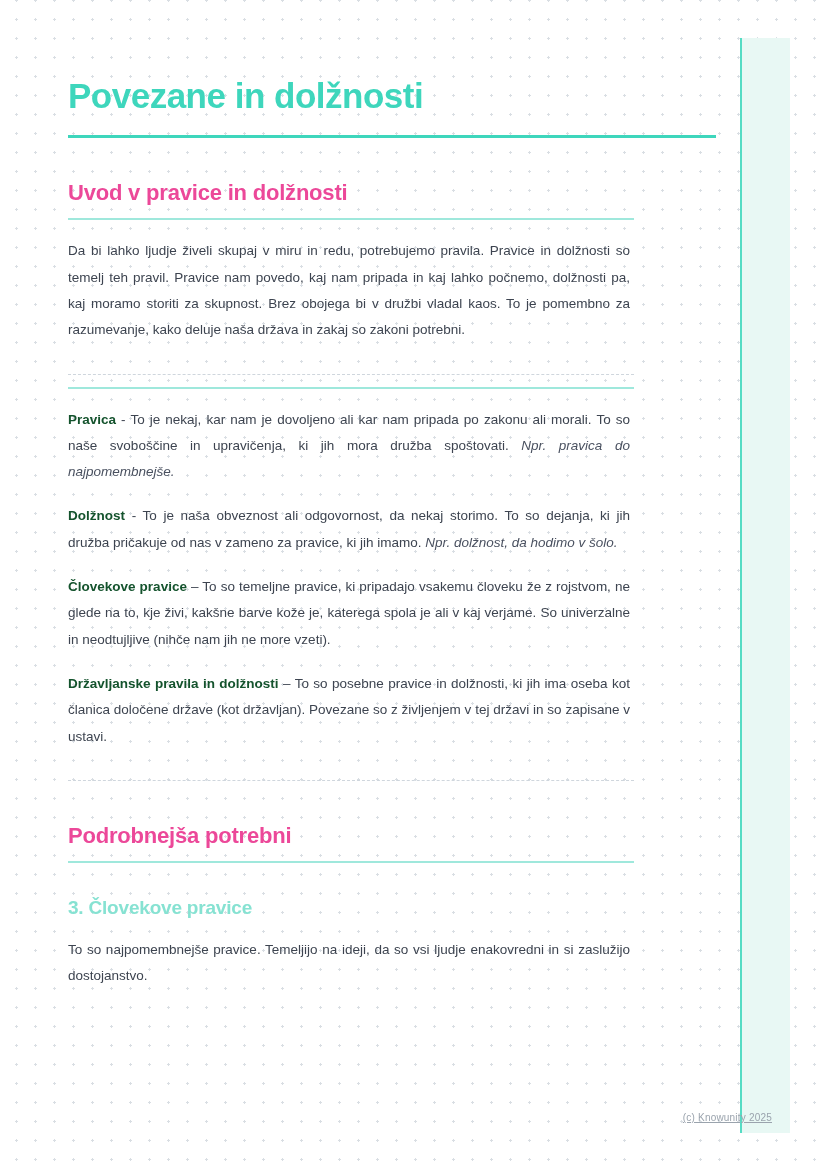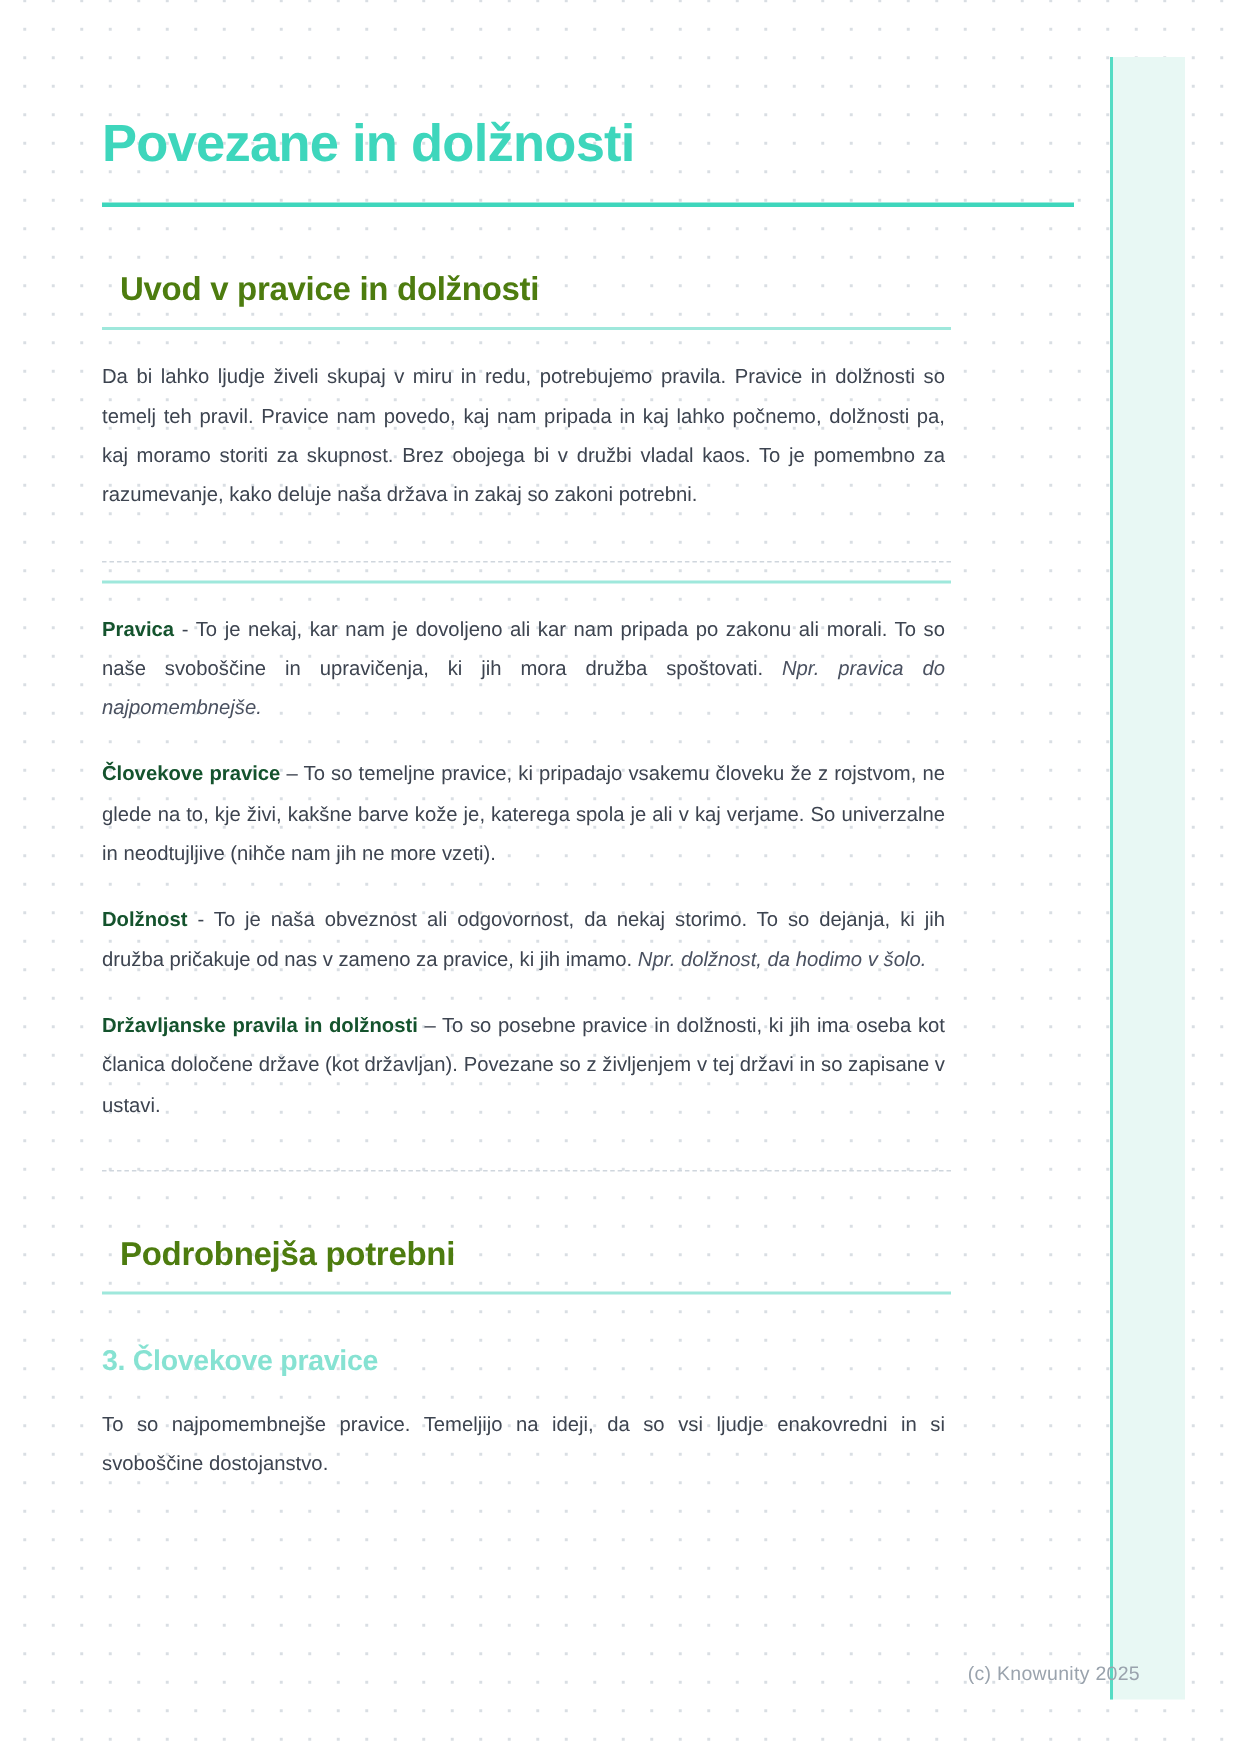--- a/index.html
+++ b/index.html
@@ -56,23 +56,23 @@
   }
   .title-rule {
     height: 3px;
     background: #3ed6bc;
     margin-top: 19px;
     width: 648px;
   }
 
   h2.section-title {
     font-size: 22px;
-    color: #4d7c0f;
+    color: #ec4899;
     font-weight: bold;
-    margin: 42px 0 0 12px;
+    margin: 42px 0 0 0;
     letter-spacing: -0.2px;
   }
   .section-rule {
     height: 2px;
     background: #9fe8dc;
     margin-top: 12px;
     width: 566px;
   }
 
   h3.subsection-title {
@@ -95,25 +95,26 @@
     border-top: 1px dashed #cfd6dd;
     margin: 30px 0 0 0;
     width: 566px;
   }
 
   b.term { color: #14532d; font-weight: bold; }
   i.example { font-style: italic; color: #4a5160; }
 
   .footer-note {
     position: absolute;
-    right: 68px;
+    right: 56px;
     bottom: 48px;
-    font-size: 13px;
+    font-size: 10px;
     color: #9aa3ad;
     letter-spacing: 0.2px;
+    text-decoration: underline;
   }
 </style>
 </head>
 <body>
 
 <div class="page"></div>
 <div class="right-band"></div>
 
 <div class="content">
 
@@ -126,33 +127,33 @@
 
   <div class="divider"></div>
 
   <div class="section-rule"></div>
 
   <p class="body-text">
     <b class="term">Pravica</b><span> - To je nekaj, kar nam je dovoljeno ali kar nam pripada po zakonu ali morali. To so naše svoboščine in upravičenja, ki jih mora družba spoštovati. </span><i class="example">Npr. pravica do najpomembnejše.</i>
   </p>
 
   <p class="body-text">
-    <b class="term">Človekove pravice</b><span> – To so temeljne pravice, ki pripadajo vsakemu človeku že z rojstvom, ne glede na to, kje živi, kakšne barve kože je, katerega spola je ali v kaj verjame. So univerzalne in neodtujljive (nihče nam jih ne more vzeti).</span><i class="example"></i>
+    <b class="term">Dolžnost</b><span> - To je naša obveznost ali odgovornost, da nekaj storimo. To so dejanja, ki jih družba pričakuje od nas v zameno za pravice, ki jih imamo. </span><i class="example">Npr. dolžnost, da hodimo v šolo.</i>
   </p>
 
   <p class="body-text">
-    <b class="term">Dolžnost</b><span> - To je naša obveznost ali odgovornost, da nekaj storimo. To so dejanja, ki jih družba pričakuje od nas v zameno za pravice, ki jih imamo. </span><i class="example">Npr. dolžnost, da hodimo v šolo.</i>
+    <b class="term">Človekove pravice</b><span> – To so temeljne pravice, ki pripadajo vsakemu človeku že z rojstvom, ne glede na to, kje živi, kakšne barve kože je, katerega spola je ali v kaj verjame. So univerzalne in neodtujljive (nihče nam jih ne more vzeti).</span><i class="example"></i>
   </p>
 
   <p class="body-text">
     <b class="term">Državljanske pravila in dolžnosti</b><span> – To so posebne pravice in dolžnosti, ki jih ima oseba kot članica določene države (kot državljan). Povezane so z življenjem v tej državi in so zapisane v ustavi.</span><i class="example"></i>
   </p>
 
   <div class="divider"></div>
 
   <h2 class="section-title">Podrobnejša potrebni</h2>
   <div class="section-rule"></div>
   <h3 class="subsection-title">3. Človekove pravice</h3>
-  <p class="body-text">To so najpomembnejše pravice. Temeljijo na ideji, da so vsi ljudje enakovredni in si svoboščine dostojanstvo.</p>
+  <p class="body-text">To so najpomembnejše pravice. Temeljijo na ideji, da so vsi ljudje enakovredni in si zaslužijo dostojanstvo.</p>
 
 </div>
 
 <div class="footer-note">(c) Knowunity 2025</div>
 
 </body></html>

